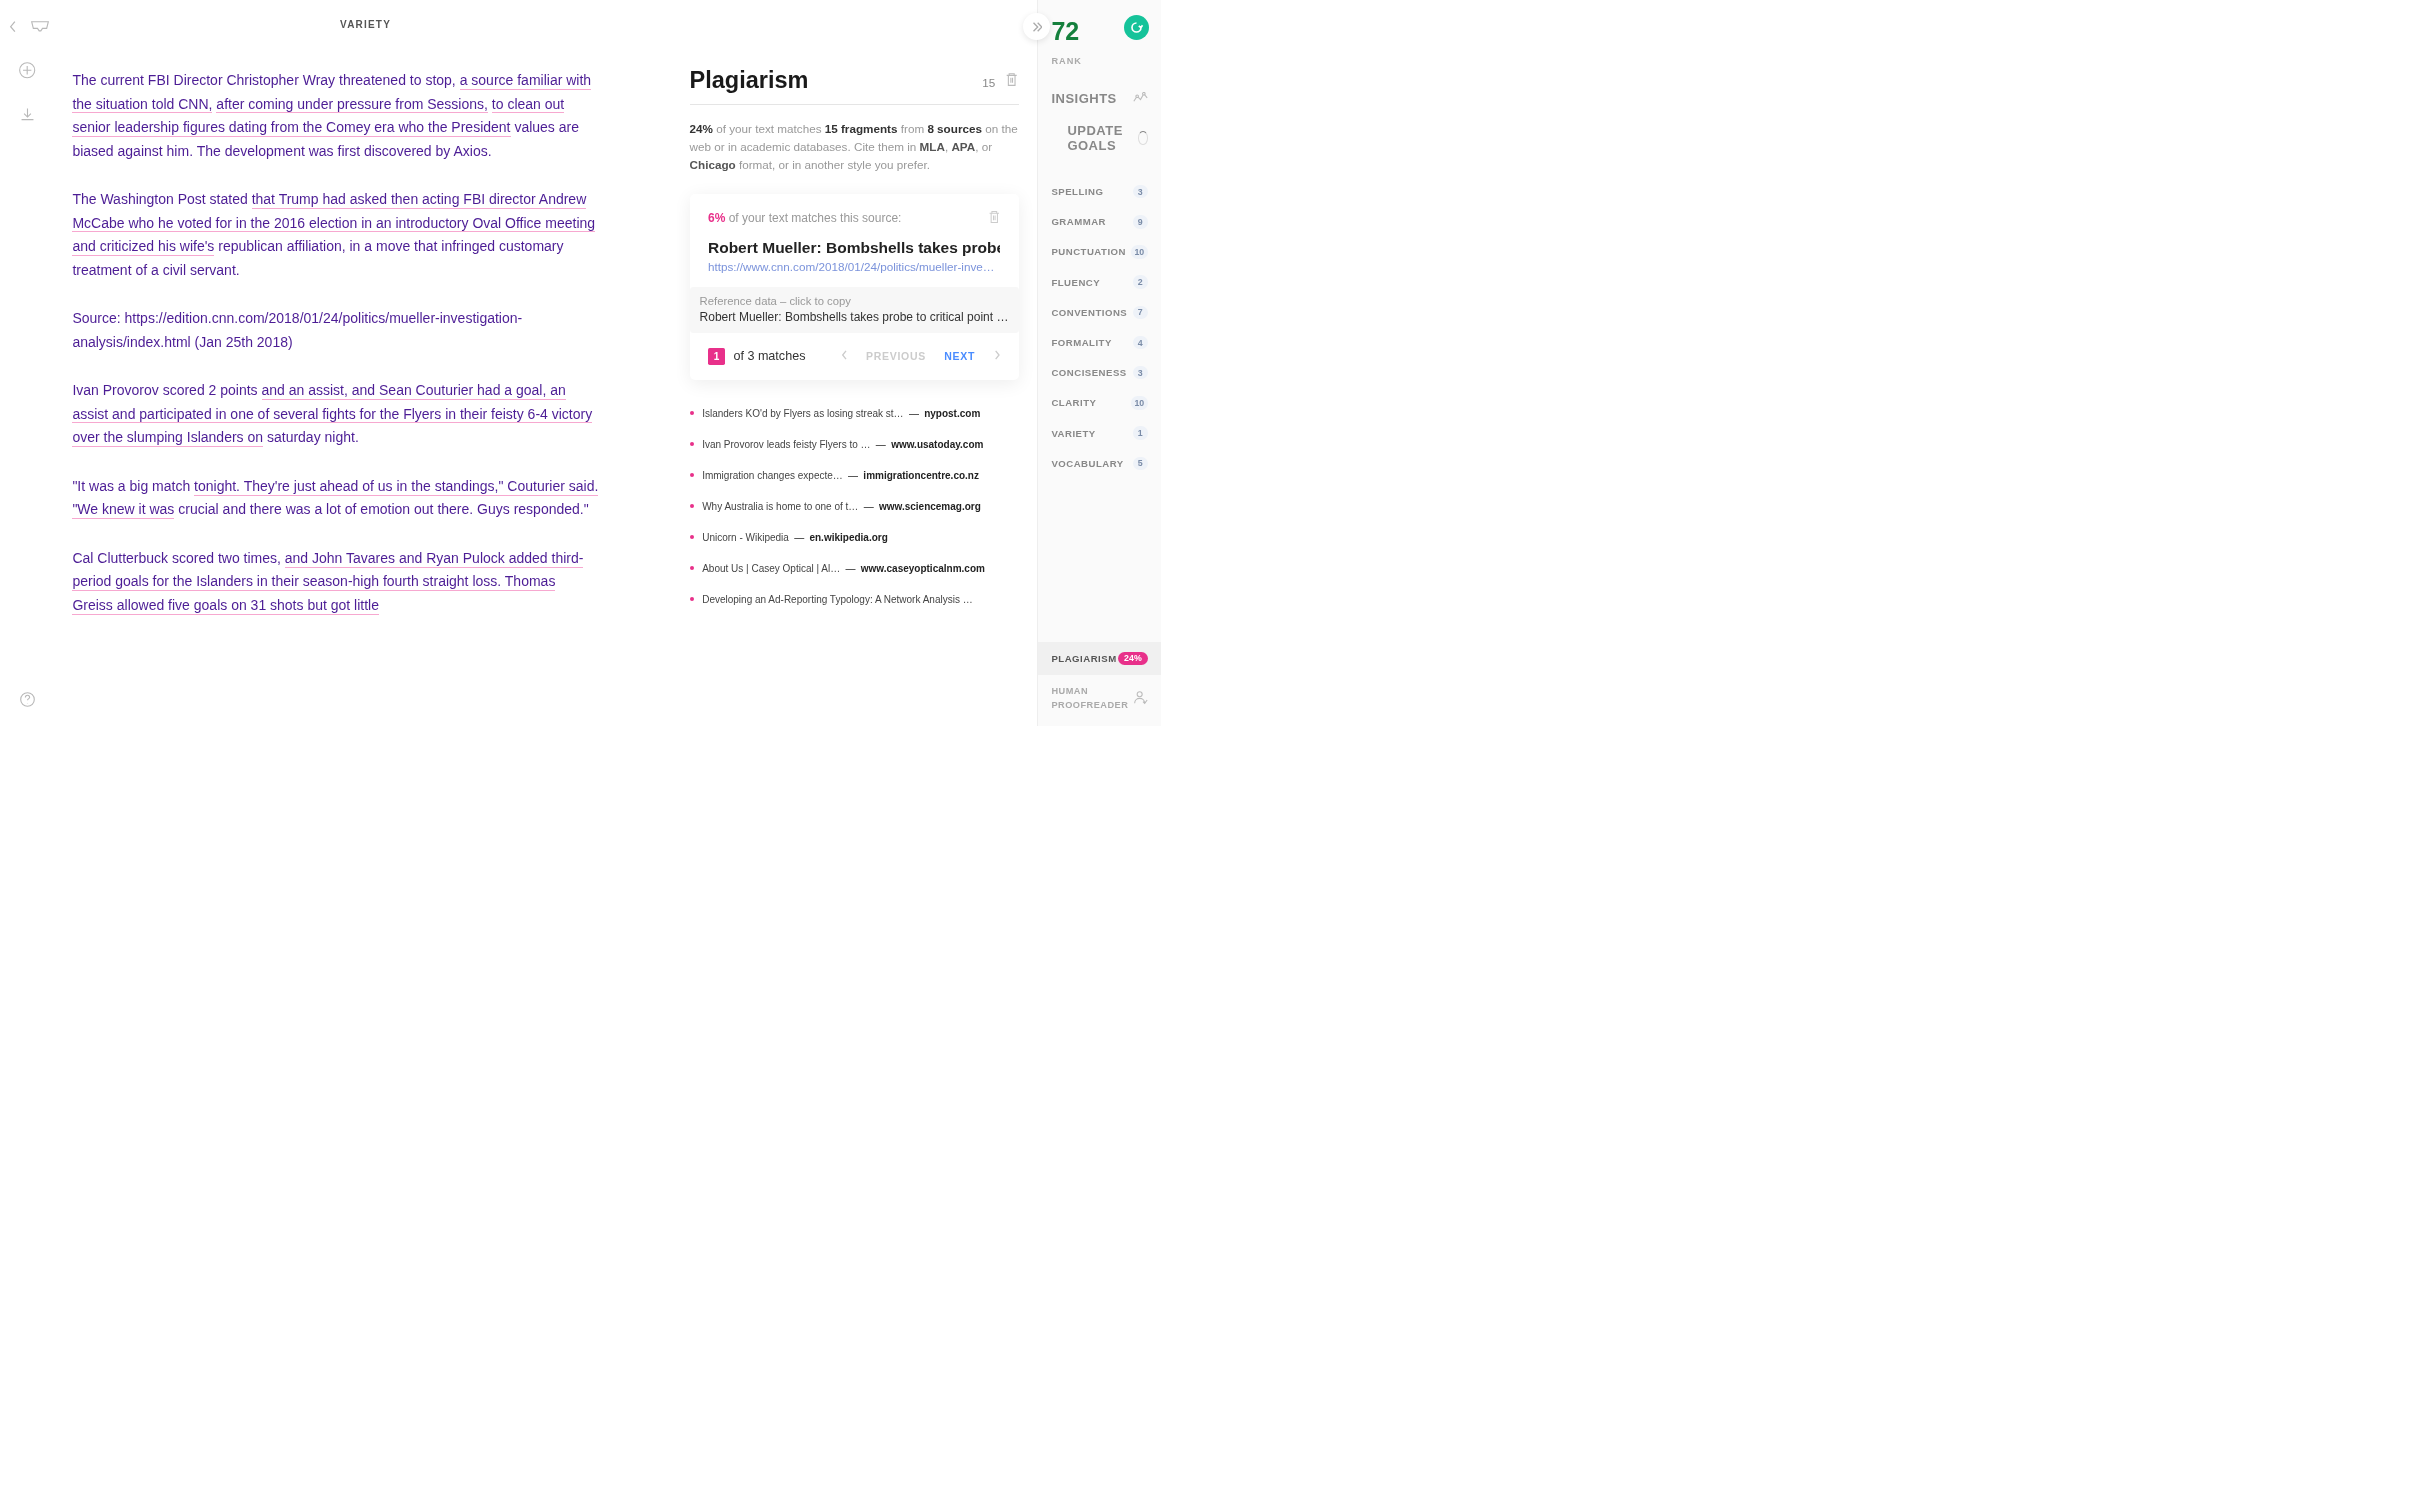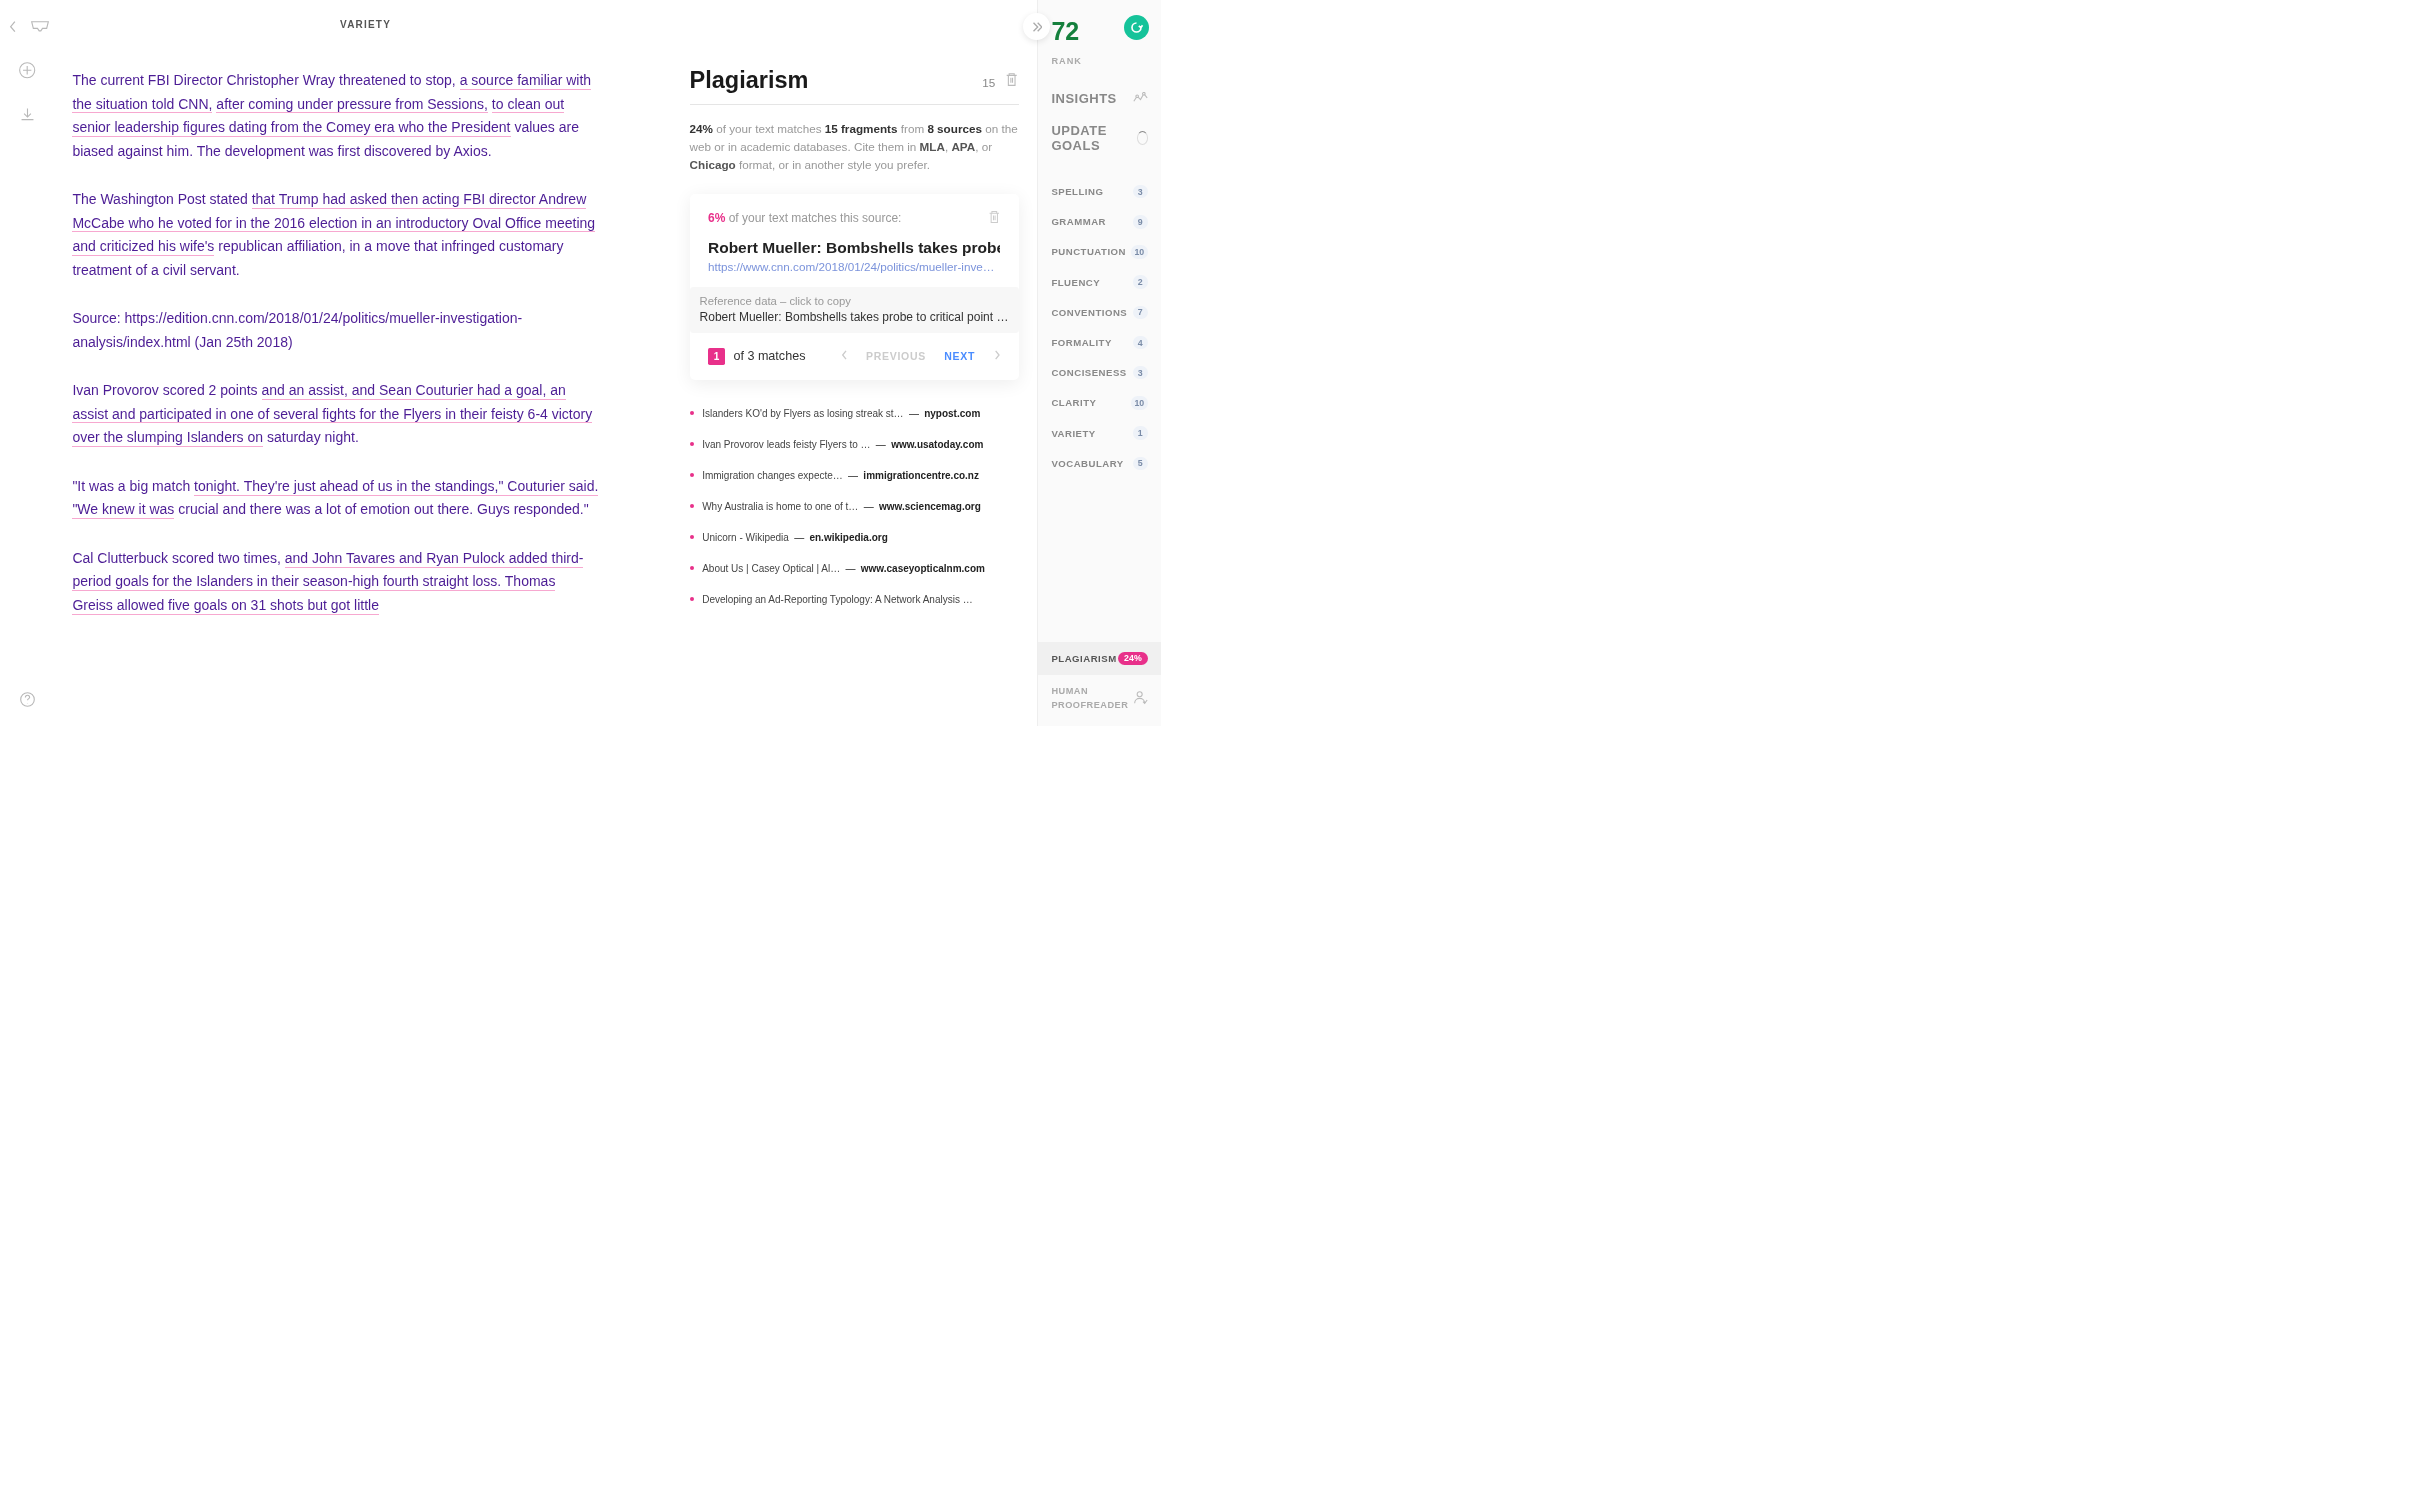--- a/index.html
+++ b/index.html
@@ -62,21 +62,21 @@
 
 .right-sidebar { width: 124px; flex-shrink: 0; background: #fafafa; border-left: 0.8px solid #eee; display: flex; flex-direction: column; padding: 17px 13.4px 13.4px; font-size: 10px; position: relative; }
 .chevron-btn { position: absolute; left: -15px; top: 13.4px; width: 27px; height: 27px; border-radius: 50%; background: #fff; box-shadow: 0 1.7px 6.7px rgba(0,0,0,0.1); display: flex; align-items: center; justify-content: center; cursor: pointer; color: #aaa; }
 .rank-num { font-size: 25px; font-weight: 800; color: #15803d; }
 .grammarly-logo { position: absolute; right: 11.7px; top: 15px; width: 25px; height: 25px; border-radius: 50%; background: #15c39a; display: flex; align-items: center; justify-content: center; cursor: pointer; }
 .grammarly-logo svg { stroke: #fff; fill: none; }
 .rank-label { font-size: 9.2px; letter-spacing: 1px; color: #aaa; font-weight: 600; margin-top: 10px; margin-bottom: 17px; }
 .side-row { display: flex; justify-content: space-between; align-items: center; padding: 8.4px 0; font-size: 13px; letter-spacing: 0.5px; color: #888; font-weight: 600; }
 .side-row.link { cursor: pointer; }
 .side-row svg { stroke: #bbb; }
-.update-goals { position: relative; }
+.update-goals { position: relative; margin-left: 16px; }
 .goals-highlight { position: absolute; left: 39px; top: 3.4px; width: 28.5px; height: 15px; background: #b9d4f5; border-radius: 50%; opacity: 0.6; z-index: -1; }
 .spinner { width: 13.4px; height: 13.4px; border: 1.7px solid #ddd; border-top-color: #888; border-radius: 50%; }
 .side-divider { height: 15px; }
 .stat-row { display: flex; justify-content: space-between; align-items: center; padding: 8.4px 0; cursor: pointer; }
 .stat-label { font-size: 9.6px; letter-spacing: 0.5px; color: #888; font-weight: 600; }
 .stat-badge { min-width: 15px; height: 13.4px; padding: 0 3.4px; border-radius: 6.7px; background: #eef2f8; color: #7a8ca8; font-size: 8.8px; font-weight: 700; display: inline-flex; align-items: center; justify-content: center; }
 .right-bottom { margin-top: auto; }
 .plag-row { display: flex; justify-content: space-between; align-items: center; padding: 10px 0; background: #f0f0f0; margin: 0 -13.4px; padding-left: 13.4px; padding-right: 13.4px; }
 .plag-row .stat-label { color: #555; }
 .plag-pill { background: #e8308a; color: #fff; font-size: 8.8px; font-weight: 700; padding: 1.7px 5.9px; border-radius: 7.5px; }

